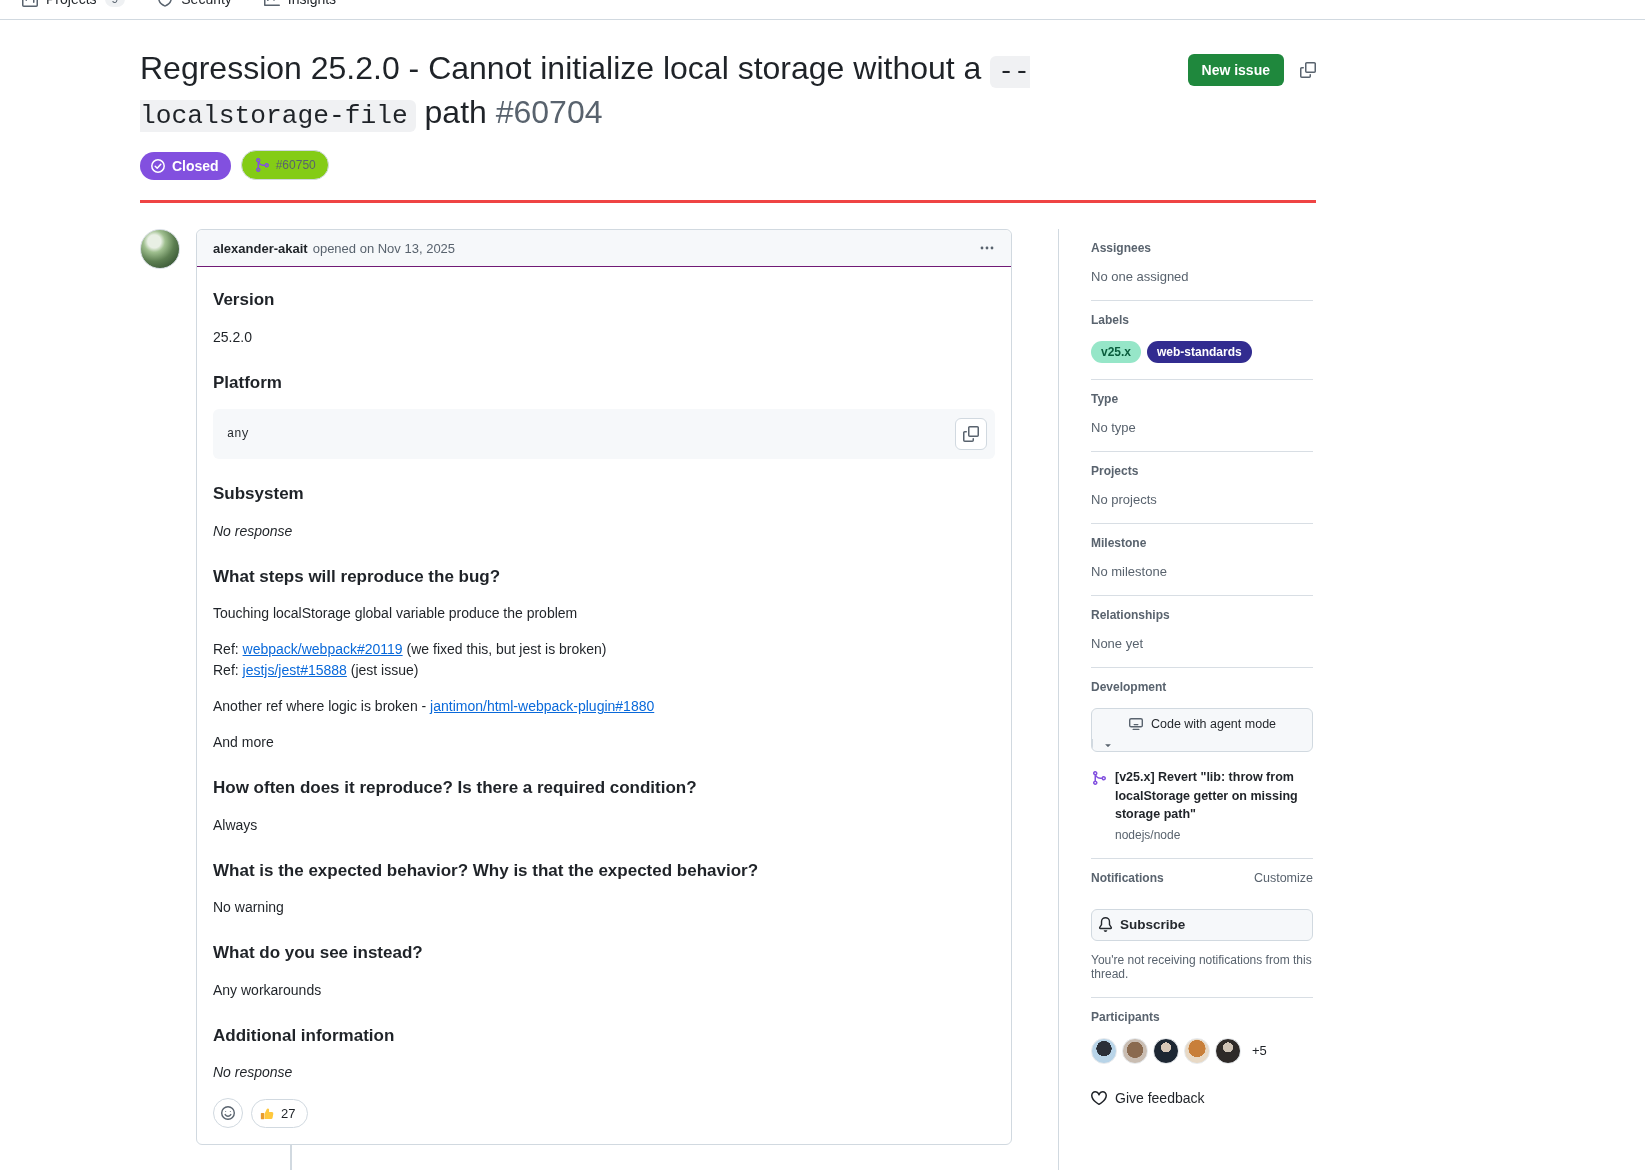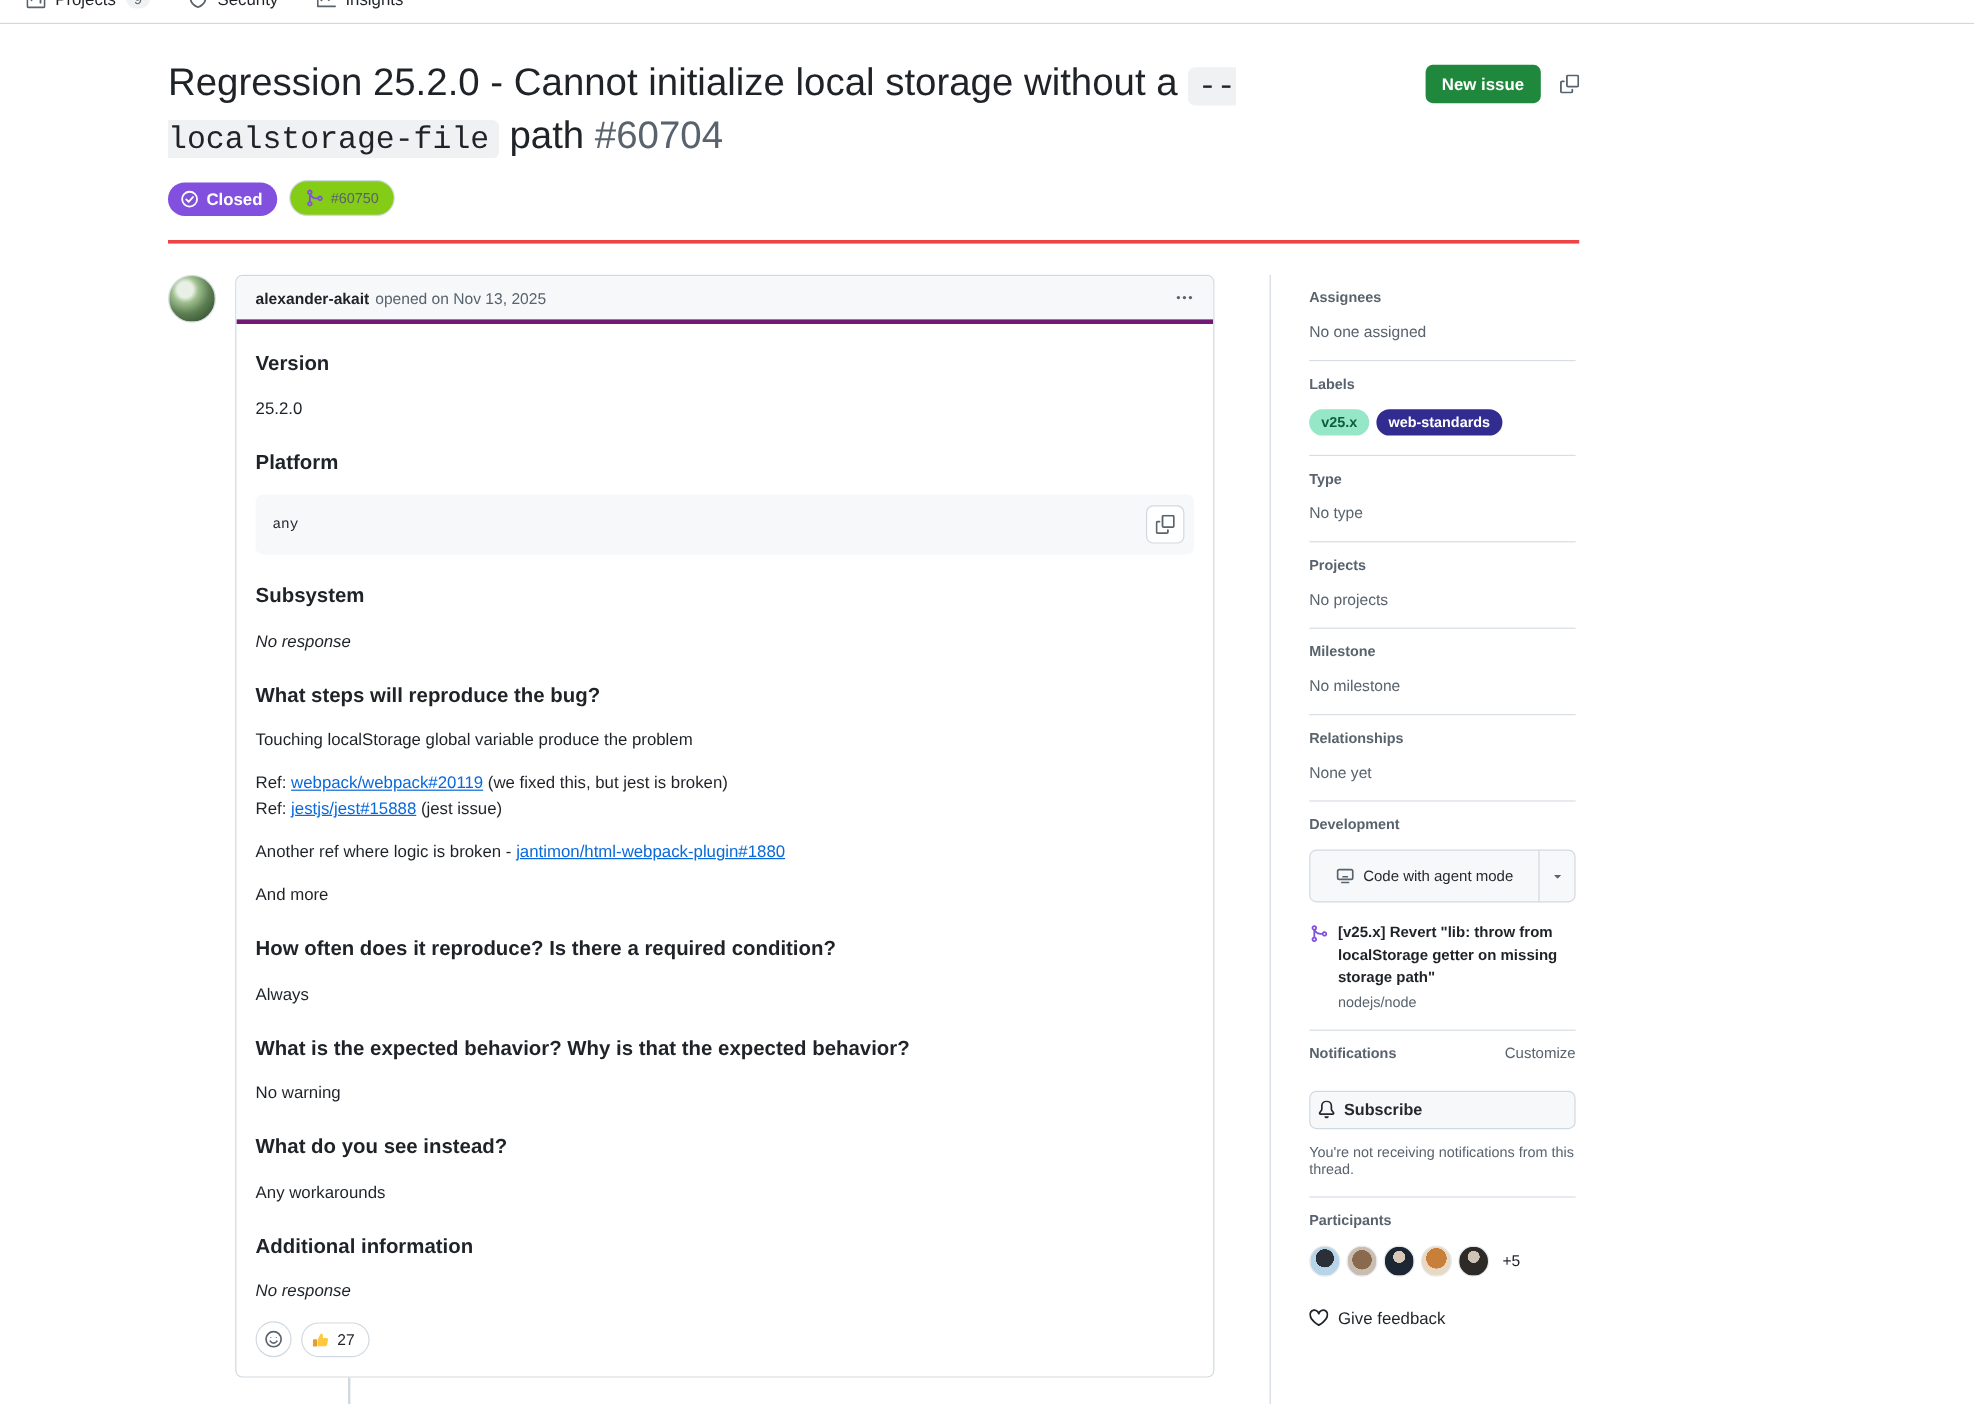--- a/index.html
+++ b/index.html
@@ -34,21 +34,21 @@
   .closed-badge { background:#8250df; color:#fff; border-radius:999px; padding:6px 12px 6px 10px; font-weight:600; font-size:14px; display:flex; align-items:center; gap:6px; }
   .pr-chip { border:1px solid #d1d9e0; border-radius:999px; padding:6px 12px; display:flex; align-items:center; gap:6px; font-size:12px; color:#59636e; background:#84cc16; cursor:pointer; }
 
   
   .main { display:flex; margin-left:140px; margin-top:26px; align-items:stretch; }
   .comment-col { width:872px; display:flex; gap:16px; flex-shrink:0; }
   .author-avatar { width:40px; height:40px; border-radius:50%; flex-shrink:0;
     background: radial-gradient(circle at 35% 30%, #e8efe4 0 18%, #9fbf8f 30%, #5d7f52 55%, #3c5a38 80%); border:1px solid #d8dee4; }
   .card-stack { flex:1; }
   .card { border:1px solid #d1d9e0; border-radius:6px; background:#fff; }
-  .card-header { background:#f6f8fa; border-bottom:4px solid #701a75; border-radius:6px 6px 0 0;
+  .card-header { background:#f6f8fa; border-bottom:1px solid #701a75; border-radius:6px 6px 0 0;
     padding:10px 16px; display:flex; align-items:center; font-size:13px; }
   .author-name { font-weight:600; color:#1f2328; }
   .comment-meta { color:#59636e; margin-left:5px; }
   .kebab { margin-left:auto; color:#59636e; cursor:pointer; display:flex; }
 
   .card-body { padding:16px 16px 16px; font-size:14px; line-height:1.5; }
   .md h3 { font-size:17px; font-weight:600; margin:22px 0 14px; }
   .md h3:first-child { margin-top:4px; }
   .md p { margin:0 0 15px; }
   .noresp { font-style:italic; }
@@ -68,21 +68,21 @@
 
   
   .sidebar { margin-left:46px; border-left:1px solid #d1d9e0; padding-left:32px; width:255px; padding-top:0; }
   .side-sec { padding:12px 0 16px; border-bottom:1px solid #d8dee4; }
   .side-sec.no-border { border-bottom:none; }
   .side-h { font-size:12px; font-weight:600; color:#59636e; margin-bottom:14px; }
   .side-v { font-size:13px; color:#59636e; }
   .labels-row { display:flex; gap:6px; flex-wrap:wrap; }
   .label-pill { border-radius:999px; padding:4px 10px; font-size:12px; font-weight:600; display:inline-block; cursor:pointer; }
 
-  .agent-btn { display:flex; border:1px solid #d1d9e0; border-radius:6px; height:44px; background:#f6f8fa; overflow:hidden; cursor:pointer; }
+  .agent-btn { display:flex; border:1px solid #d1d9e0; border-radius:6px; height:44px; background:#f6f8fa; overflow:hidden; cursor:pointer;flex-direction:column; }
   .agent-main { flex:1; display:flex; align-items:center; justify-content:center; gap:7px; font-size:12.5px; font-weight:500; color:#25292e; }
   .agent-caret { width:30px; border-left:1px solid #d1d9e0; display:flex; align-items:center; justify-content:center; color:#59636e; }
   .pr-item { display:flex; gap:8px; margin-top:16px; cursor:pointer; }
   .pr-ico { flex-shrink:0; margin-top:2px; }
   .pr-title { font-size:12.5px; font-weight:600; line-height:1.45; color:#1f2328; }
   .pr-repo { font-size:12px; color:#59636e; margin-top:5px; }
 
   .notif-head { display:flex; align-items:center; justify-content:space-between; margin-bottom:24px; }
   .customize-link { font-size:12.5px; color:#59636e; cursor:pointer; }
   .subscribe-btn { width:100%; height:32px; border:1px solid #d1d9e0; border-radius:6px; background:#f6f8fa;

